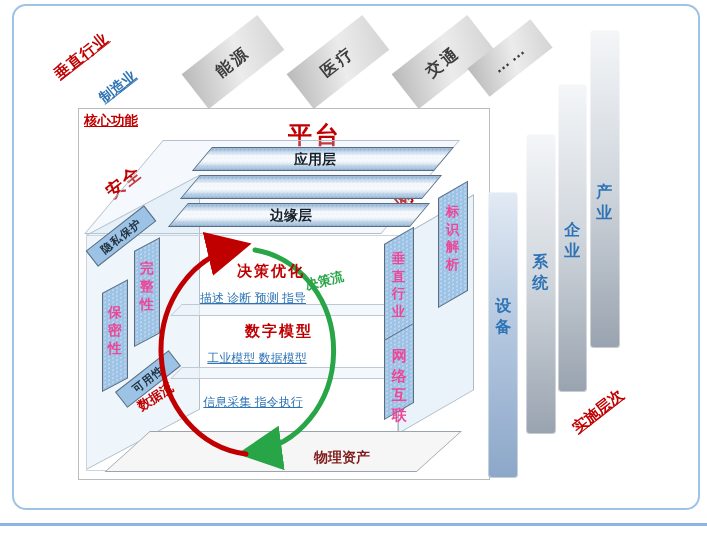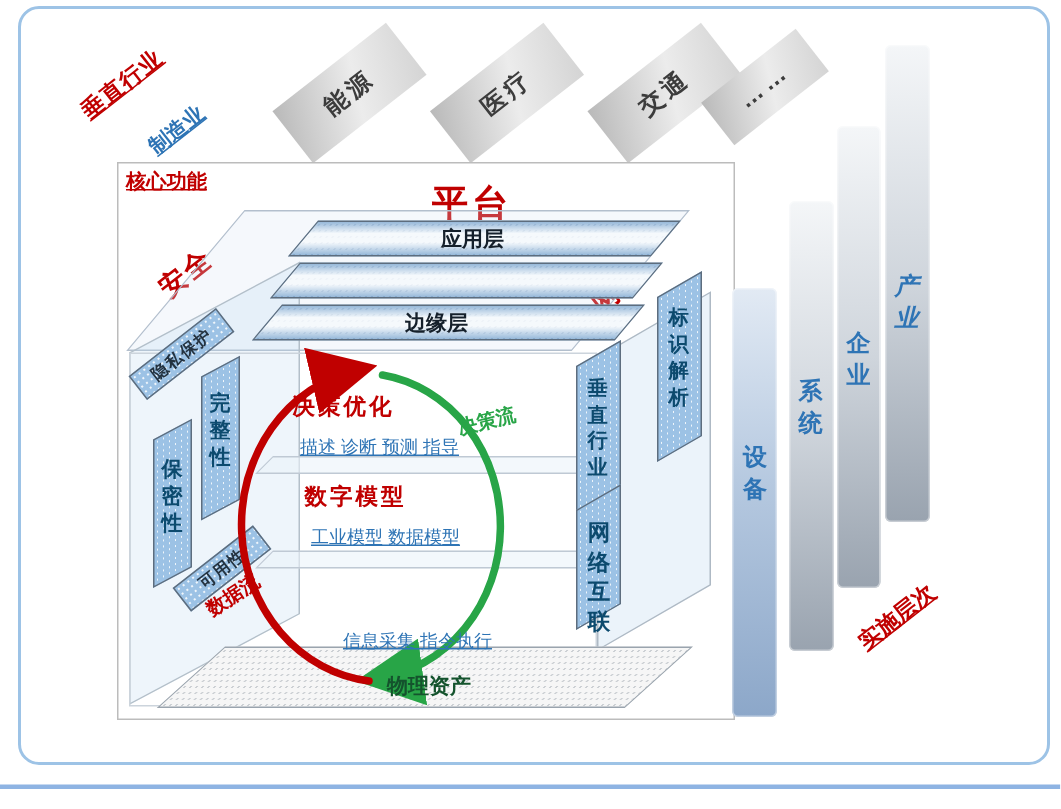--- a/index.html
+++ b/index.html
@@ -49,29 +49,29 @@
             background-image:radial-gradient(rgba(255,255,255,0.85) 20%, transparent 21%);
             background-size:4px 4px; border:1px solid #5d6d7e; }
   .pillar.skew-l { transform:skewY(-28deg); transform-origin:0 0; }
   .pillar.skew-r { transform:skewY(-30deg); transform-origin:0 0; }
   .pillar.diag { transform:rotate(-38deg); transform-origin:center center;
                  display:flex; align-items:center; justify-content:center;
                  font-size:11px; font-weight:bold; color:#233240; letter-spacing:1px; }
 
   
   .vstack { width:1.1em; line-height:1.3; word-break:break-all; text-align:center;
-            font-weight:bold; color:#0c4a6e; }
+            font-weight:bold; color:#ec4899; }
 
   
   .red-label { color:#c00000; font-weight:bold; }
   .blue-label { color:#2e74b5; font-weight:bold; }
   .green-label { color:#28a547; font-weight:bold; }
   .ul { text-decoration:underline; }
   .rot { transform-origin:center center; }
-  .center { text-align:left; }
+  .center { text-align:right; }
   .blue-sub { color:#2e74b5; font-size:12px; text-decoration:underline; text-align:center; }
 
   
   .level-bar { width:30px; border-radius:4px;
                background:linear-gradient(180deg,#f4f6f8 0%,#cfd5dc 50%,#99a3af 100%);
                box-shadow:inset 0 0 0 1px rgba(255,255,255,0.45); }
   .level-bar.bluish { background:linear-gradient(180deg,#e2eaf4 0%,#b6c9e0 45%,#8ca7c9 100%); }
   .level-label { color:#2e74b5; font-size:16px; letter-spacing:1px; }
 </style>
 </head>
@@ -148,32 +148,32 @@
       </marker>
     </defs>
     <path d="M135,22 A93,102 0 0 1 132,224" fill="none" stroke="#28a547" stroke-width="5" stroke-linecap="round" marker-end="url(#ah-g)"></path>
     <path d="M126,226 A96,105 0 0 1 117,19" fill="none" stroke="#c00000" stroke-width="5" stroke-linecap="round" marker-end="url(#ah-r)"></path>
   </svg>
 
   <div class="abs red-label center" style="left:195px; top:262px; width:110px; font-size:15px; letter-spacing:2px;">决策优化</div>
   <div class="abs blue-sub" style="left:178px; top:290px; width:150px;">描述 诊断 预测 指导</div>
   <div class="abs blue-sub" style="left:182px; top:350px; width:150px;">工业模型  数据模型</div>
   <div class="abs red-label center" style="left:203px; top:322px; width:110px; font-size:15px; letter-spacing:2px;">数字模型</div>
-  <div class="abs blue-sub" style="left:178px; top:419px; width:150px;text-align:right;">信息采集 指令执行</div>
+  <div class="abs blue-sub" style="left:178px; top:394px; width:150px;">信息采集 指令执行</div>
 
   <div class="abs green-label rot" style="left:305px; top:272px; font-size:13px; transform:rotate(-14deg);">决策流</div>
   <div class="abs red-label rot" style="left:136px; top:388px; font-size:13px; transform:rotate(-33deg);">数据流</div>
 
-  <div class="abs center" style="left:258px; top:449px; width:112px; font-size:14px; font-weight:bold; color:#14532d;">物理资产</div>
+  <div class="abs center" style="left:258px; top:449px; width:112px; font-size:14px; font-weight:bold; color:#7f1d1d;">物理资产</div>
 
   <div class="abs level-bar bluish" style="left:488px; top:192px; height:286px;"></div>
   <div class="abs level-bar" style="left:526px; top:134px; height:300px;"></div>
   <div class="abs level-bar" style="left:558px; top:84px; width:29px; height:308px;"></div>
   <div class="abs level-bar" style="left:590px; top:30px; height:318px;"></div>
 
   <div class="abs vstack level-label" style="left:495px; top:296px;">设备</div>
   <div class="abs vstack level-label" style="left:532px; top:252px;">系统</div>
   <div class="abs vstack level-label" style="left:564px; top:220px;">企业</div>
-  <div class="abs vstack level-label" style="left:596px; top:182px;font-style:italic;">产业</div>
+  <div class="abs vstack level-label" style="left:596px; top:182px;">产业</div>
 
   <div class="abs red-label ul rot" style="left:568px; top:402px; font-size:15px; transform:rotate(-38deg);">实施层次</div>
 
 </div>
 
 </body></html>

